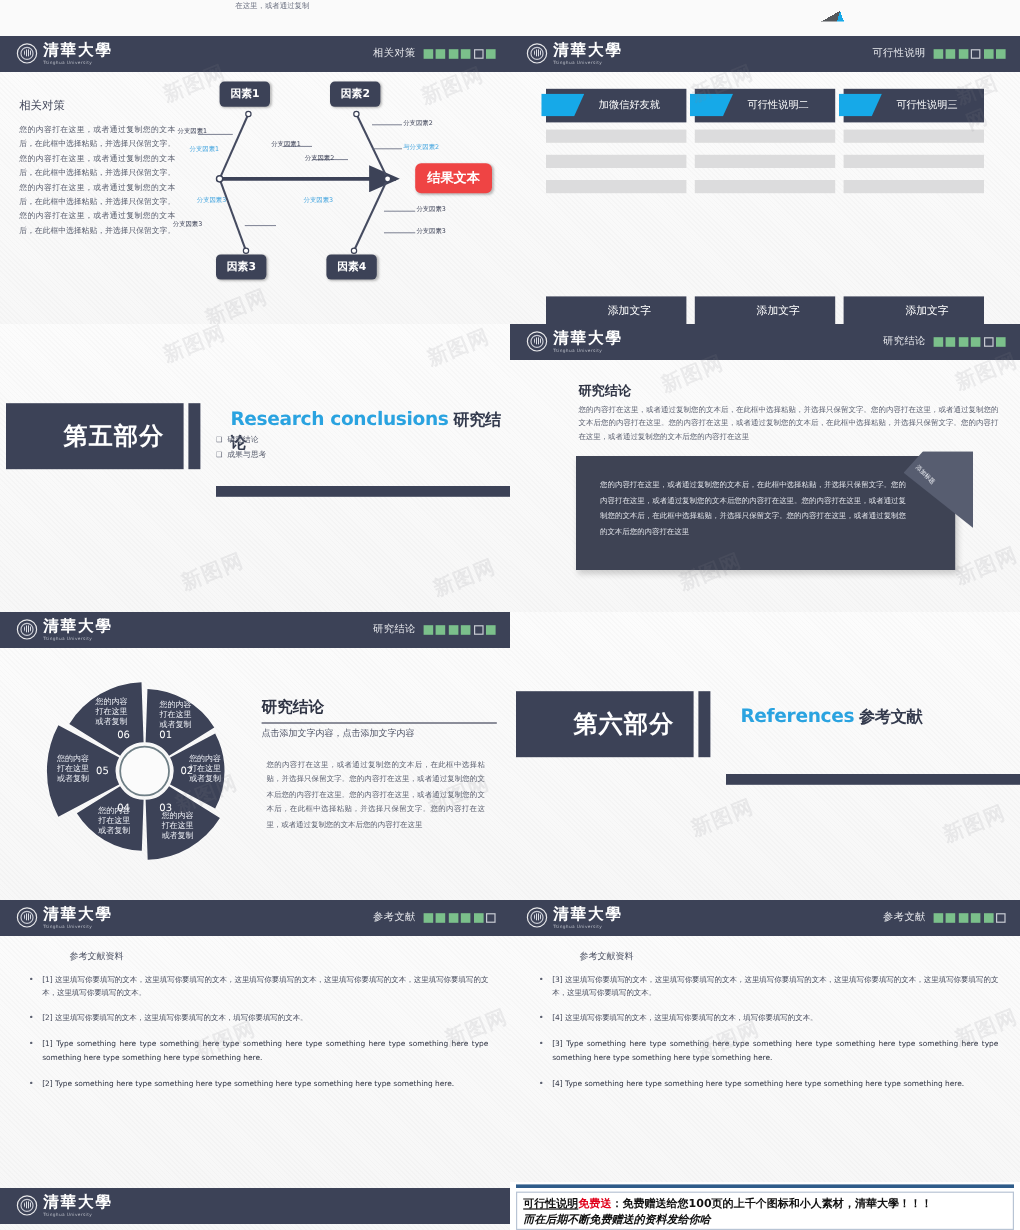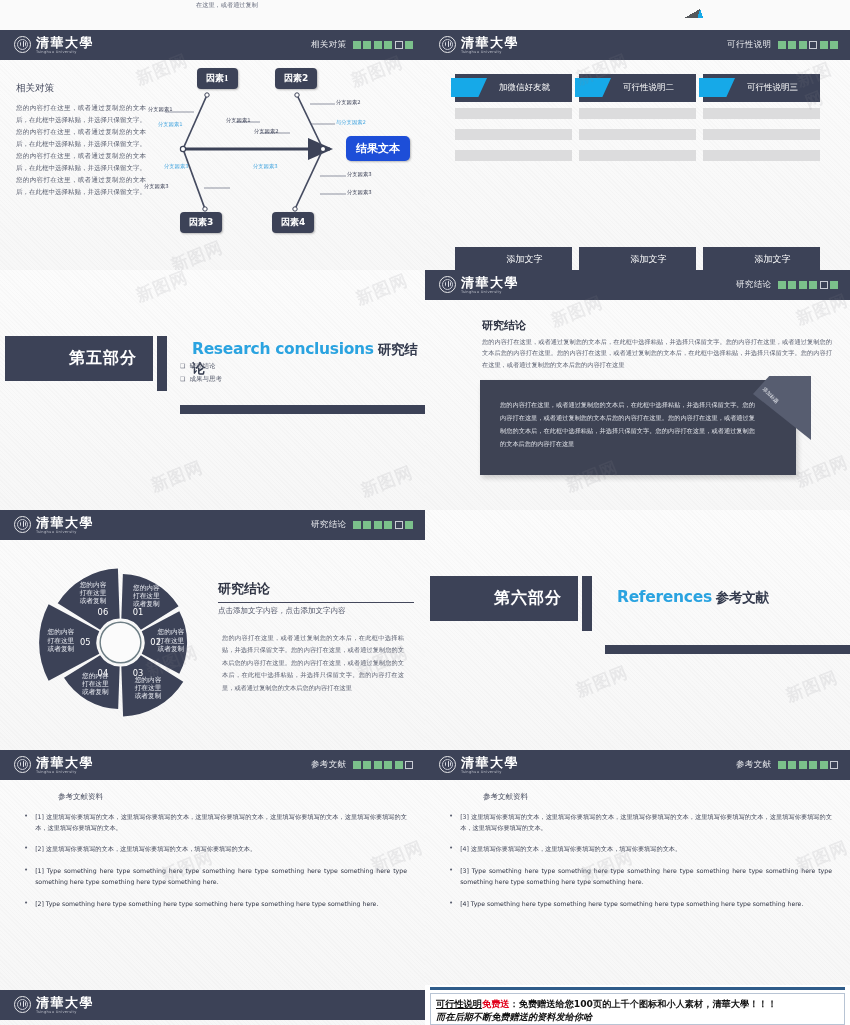--- a/index.html
+++ b/index.html
@@ -79,21 +79,21 @@
     font-size: 6.5px; line-height: 1.85; color: #5b6070; text-align: justify;
   }
   .fish { position: absolute; left: 150px; top: 10px; width: 268px; height: 170px; }
   .fbox {
     position: absolute; background: #3c4257; color: #fff; border-radius: 4px;
     font-size: 9px; font-weight: 700; padding: 4px 9px;
     box-shadow: 1px 1px 2px rgba(0,0,0,.25);
     white-space: nowrap;
   }
   .fres {
-    position: absolute; background: #1d4ed8; color: #fff; border-radius: 5px;
+    position: absolute; background: #ef4444; color: #fff; border-radius: 5px;
     font-size: 11px; font-weight: 700; padding: 5px 10px;
     box-shadow: 1px 1px 2px rgba(0,0,0,.25); white-space: nowrap;
   }
   .flbl { position: absolute; font-size: 5.3px; color: #42475b; white-space: nowrap; }
   .flbl.blue { color: #4aa8e0; }
 
   
   #s2 { left: 425px; top: 30px; }
   .s2-body { position: absolute; top: 30px; left: 0; right: 0; bottom: 0;
              display: flex; gap: 7px; padding: 14px 30px 18px 30px; }
@@ -113,24 +113,24 @@
   .bar { height: 11px; background: #dcdcdd; }
   .col-foot {
     height: 25px; background: #3c4257; color: #fff;
     display: flex; align-items: center; justify-content: center;
     font-size: 9px; margin-top: 8px; padding-left: 22px;
   }
 
   
   #s3 { left: 0; top: 270px; }
   .sec-left {
-    position: absolute; left: 5px; top: 66px; width: 148px; height: 45px;
+    position: absolute; left: 5px; top: 66px; width: 148px; height: 55px;
     background: #3c4257; color: #fff; display: flex; align-items: center;
     justify-content: flex-end; padding-right: 16px;
-    font-size: 16px; font-weight: 700; letter-spacing: 1px;
+    font-size: 20px; font-weight: 700; letter-spacing: 1px;
   }
   .sec-bar2 { position: absolute; left: 157px; top: 66px; width: 10px; height: 55px; background: #3c4257; }
   .sec-en {
     position: absolute; left: 192px; top: 70px;
     font-size: 15.5px; font-weight: 700; color: #2aa3e0;
     font-family: "DejaVu Sans", sans-serif; letter-spacing: -.3px;
   }
   .sec-cn { color: #333a4d; font-size: 13.5px; margin-left: 4px; }
   .sec-list { position: absolute; left: 180px; top: 92px; }
   .sec-li { font-size: 6.5px; color: #5b6070; margin-bottom: 4px; }
@@ -272,21 +272,21 @@
           <line x1="15" y1="42" x2="44" y2="42" stroke="#63697d" stroke-width=".7"></line>
           <line x1="86" y1="52" x2="110" y2="52" stroke="#63697d" stroke-width=".7"></line>
           <line x1="160" y1="34" x2="185" y2="34" stroke="#63697d" stroke-width=".7"></line>
           <line x1="160" y1="54" x2="185" y2="54" stroke="#63697d" stroke-width=".7"></line>
           <line x1="110" y1="63" x2="140" y2="63" stroke="#63697d" stroke-width=".7"></line>
           <line x1="54" y1="118" x2="80" y2="118" stroke="#63697d" stroke-width=".7"></line>
           <line x1="170" y1="106" x2="196" y2="106" stroke="#63697d" stroke-width=".7"></line>
           <line x1="170" y1="124" x2="196" y2="124" stroke="#63697d" stroke-width=".7"></line>
         </svg>
 
-        <div class="fbox" style="left:47px;  top:-2px;font-family:Liberation Serif, serif;">因素1</div>
+        <div class="fbox" style="left:33px;  top:-2px;">因素1</div>
         <div class="fbox" style="left:125px; top:-2px;">因素2</div>
         <div class="fbox" style="left:30px;  top:142px;">因素3</div>
         <div class="fbox" style="left:122px; top:142px;">因素4</div>
         <div class="fres" style="left:196px; top:66px;">结果文本</div>
 
         <div class="flbl" style="left:-2px;  top:36px;">分支因素1</div>
         <div class="flbl" style="left:76px;  top:47px;">分支因素1</div>
         <div class="flbl blue" style="left:8px;   top:51px;">分支因素1</div>
         <div class="flbl" style="left:186px; top:29px;">分支因素2</div>
         <div class="flbl blue" style="left:186px; top:49px;">与分支因素2</div>

